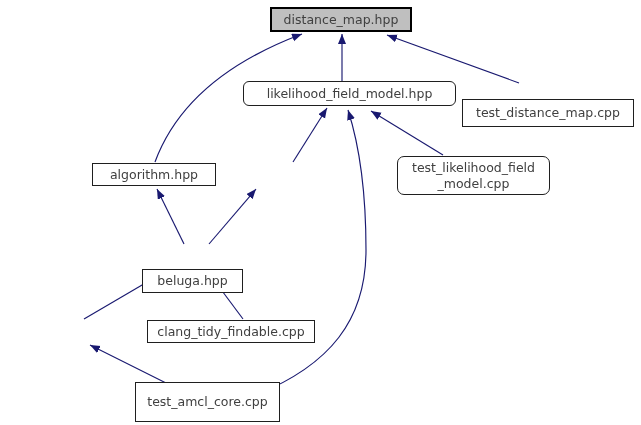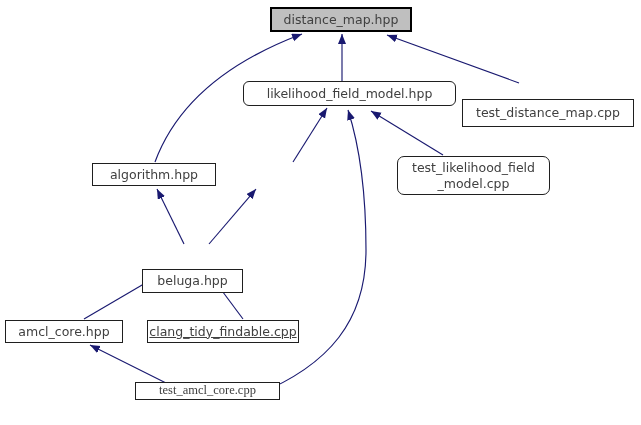--- a/index.html
+++ b/index.html
@@ -82,19 +82,18 @@
   <div class="node" style="left:462px; top:83px; width:172px; height:28px;margin-top:16px;">test_distance_map.cpp</div>
 
   <div class="node" style="left:92px;  top:163px; width:124px; height:23px;">algorithm.hpp</div>
 
 
   <div class="node multiline" style="left:397px; top:156px; width:153px; height:39px;border-radius:7px;">test_likelihood_field
 _model.cpp</div>
 
   <div class="node" style="left:142px; top:245px; width:101px; height:24px;margin-top:24px;">beluga.hpp</div>
 
-  <div class="node" style="left:5px;   top:320px; width:118px; height:23px;">amcl_core.hpp</div>
 
-  <div class="node" style="left:147px; top:320px; width:152px; height:23px;text-decoration:underline;">clang_tidy_findable.cpp</div>
+  <div class="node" style="left:147px; top:320px; width:168px; height:23px;">clang_tidy_findable.cpp</div>
 
-  <div class="node" style="left:135px; top:382px; width:145px; height:18px;font-family:Liberation Serif, serif;">test_amcl_core.cpp</div>
+  <div class="node" style="left:135px; top:382px; width:145px; height:40px;">test_amcl_core.cpp</div>
 
 </div>
 
 </body></html>

